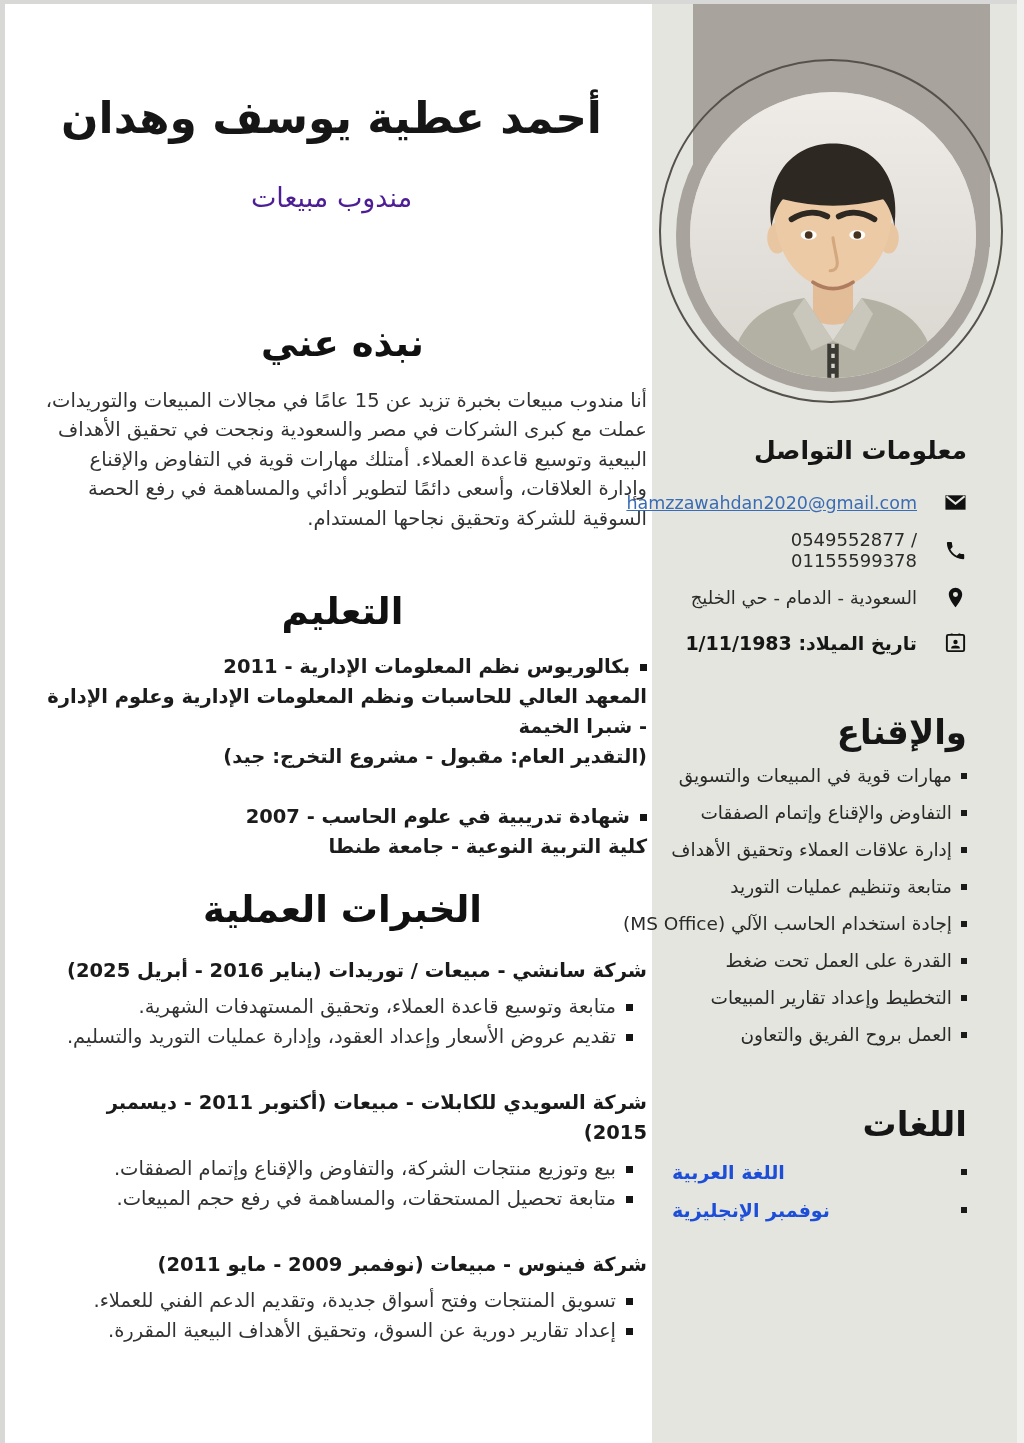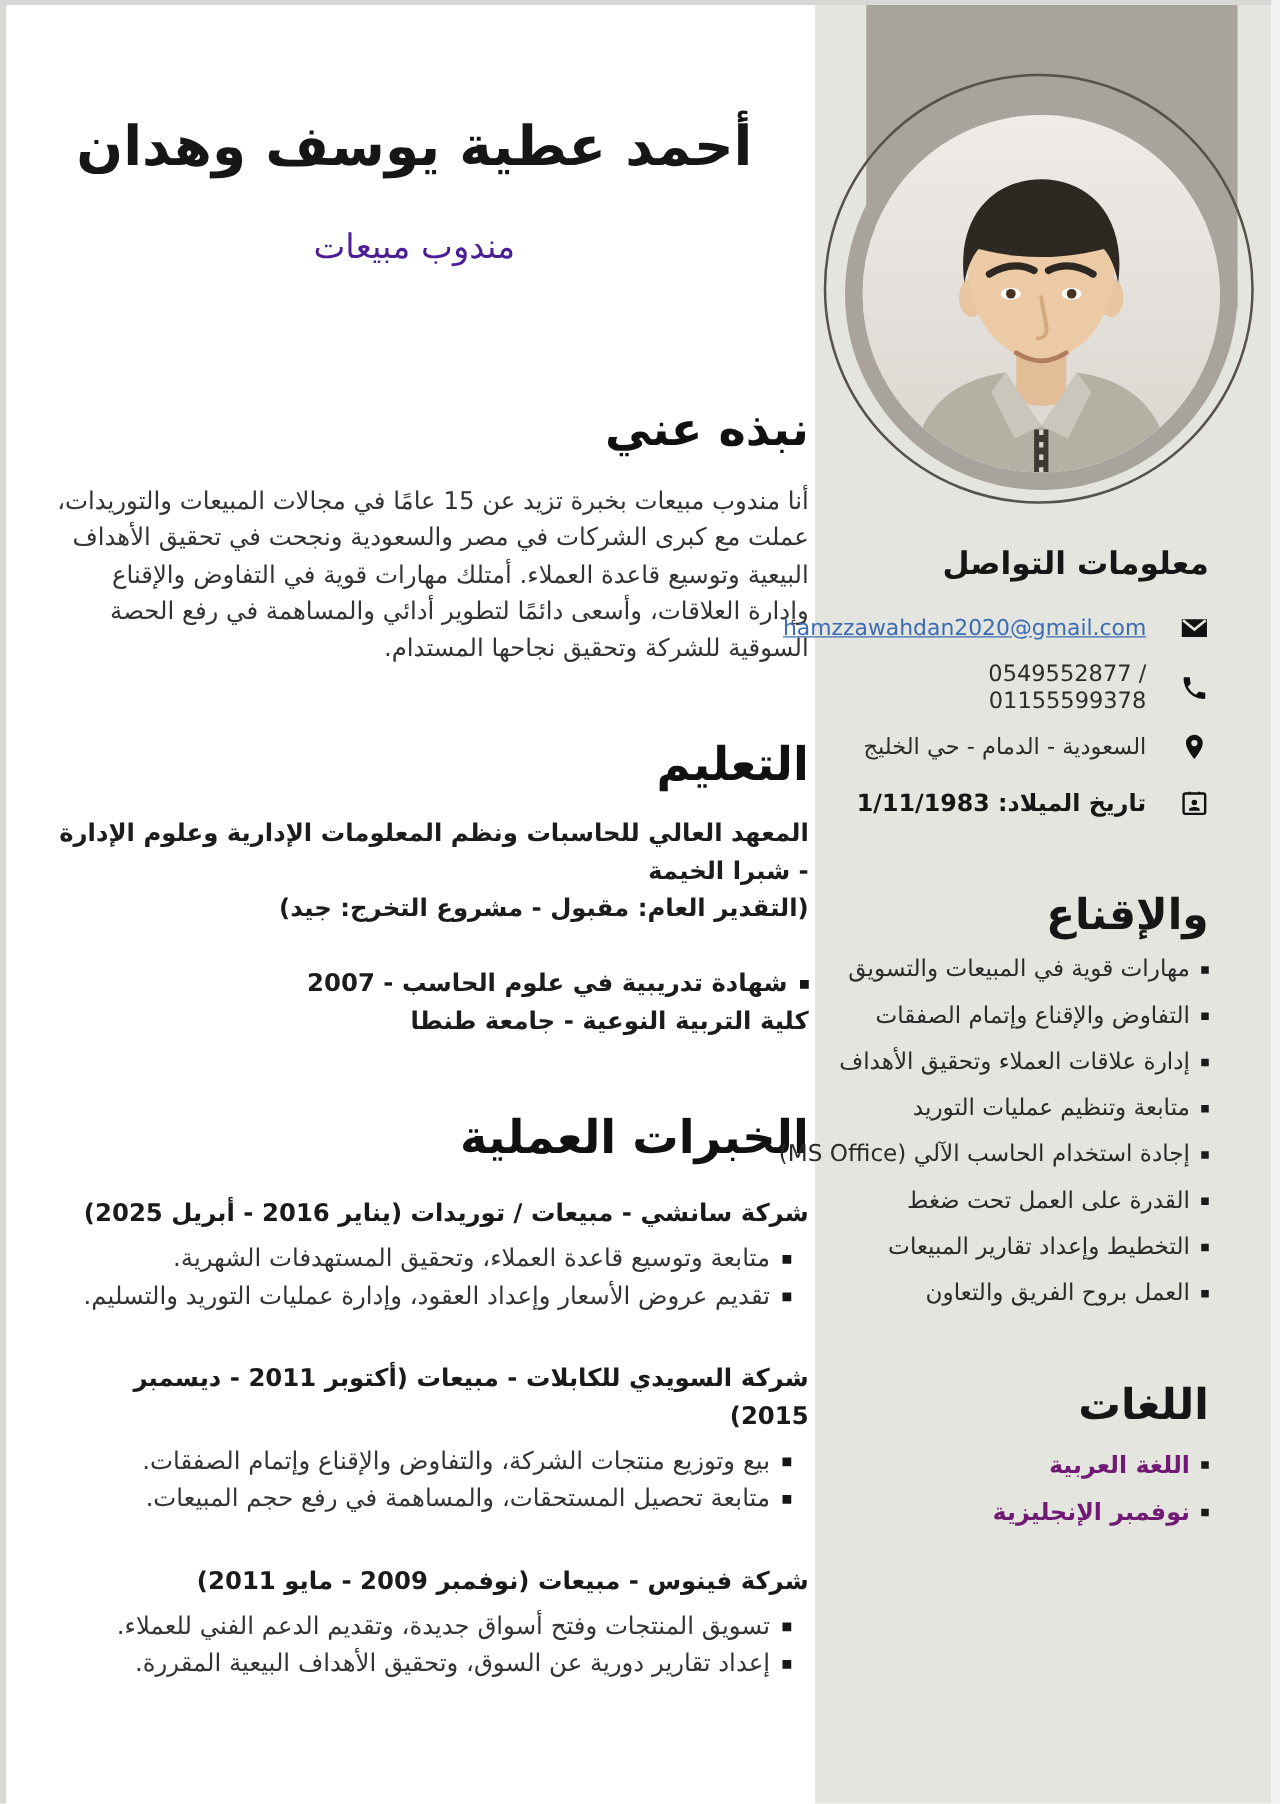--- a/index.html
+++ b/index.html
@@ -38,29 +38,29 @@
   .crow.dob{margin-top:18px;font-weight:bold;color:#161616;font-size:19px;text-align:right;}
 
   .skills{top:712px;padding:0 50px 0 0;}
   .skills h3{margin:0 0 12px;font-size:34px;font-weight:bold;color:#161616;}
   .srow{display:flex;align-items:flex-start;gap:9px;font-size:18.5px;line-height:24px;margin-bottom:13px;color:#2a2a2a;white-space:nowrap;}
   .srow .sq{flex:0 0 auto;width:6px;height:6px;background:#1a1a1a;margin-top:9px;}
   .srow span:last-child{flex:0 0 auto;}
 
   .langs{top:1104px;padding:0 50px 0 0;}
   .langs h3{margin:0 0 16px;font-size:34px;font-weight:bold;color:#161616;}
-  .langs .srow{font-weight:bold;font-size:19px;margin-bottom:14px;color:#701a75;}
+  .langs .srow{font-weight:bold;font-size:19px;margin-bottom:14px;color:#1d4ed8;justify-content:space-between;}
 
   
   .main{position:absolute;left:8px;top:0;width:647px;height:100%;direction:rtl;}
   .name{position:absolute;top:88px;left:0;right:0;margin:0;text-align:center;font-size:44px;line-height:1.35;font-weight:bold;color:#161616;}
   .jobtitle{position:absolute;top:182px;left:0;right:0;text-align:center;font-size:27px;color:#4c1d95;}
 
   .msec{position:absolute;right:8px;left:30px;text-align:right;}
-  .msec h2{margin:0;font-size:37px;font-weight:bold;color:#111;line-height:1.4;}
+  .msec h2{margin:0;font-size:37px;font-weight:bold;color:#111;line-height:1.4;text-align:center;}
 
   .about{top:318px;}
   .about p{margin:16px 0 0;font-size:19.5px;line-height:29.5px;color:#333;}
 
   .edu{top:586px;}
   .edu-items{margin-top:14px;}
   .edu-item{margin-bottom:30px;font-weight:bold;color:#1c1c1c;font-size:19.5px;line-height:30px;}
   .edu-degree{display:flex;gap:10px;align-items:flex-start;}
   .edu-degree .sq{flex:0 0 auto;width:7px;height:7px;background:#151515;margin-top:12px;}
   .edu-line{}
@@ -82,20 +82,24 @@
   <section class="msec about">
     <h2>نبذه عني</h2>
     <p>أنا مندوب مبيعات بخبرة تزيد عن 15 عامًا في مجالات المبيعات والتوريدات، عملت مع كبرى الشركات في مصر والسعودية ونجحت في تحقيق الأهداف البيعية وتوسيع قاعدة العملاء. أمتلك مهارات قوية في التفاوض والإقناع وإدارة العلاقات، وأسعى دائمًا لتطوير أدائي والمساهمة في رفع الحصة السوقية للشركة وتحقيق نجاحها المستدام.</p>
   </section>
 
   <section class="msec edu">
     <h2>التعليم</h2>
     <div class="edu-items">
 
         <div class="edu-item">
+          <div class="edu-degree">
+            <span class="sq"></span>
+            <span>بكالوريوس نظم المعلومات الإدارية - 2011</span>
+          </div>
 
             <div class="edu-line">المعهد العالي للحاسبات ونظم المعلومات الإدارية وعلوم الإدارة - شبرا الخيمة</div>
 
             <div class="edu-line">(التقدير العام: مقبول - مشروع التخرج: جيد)</div>
 
         </div>
 
         <div class="edu-item">
           <div class="edu-degree">
             <span class="sq"></span>

